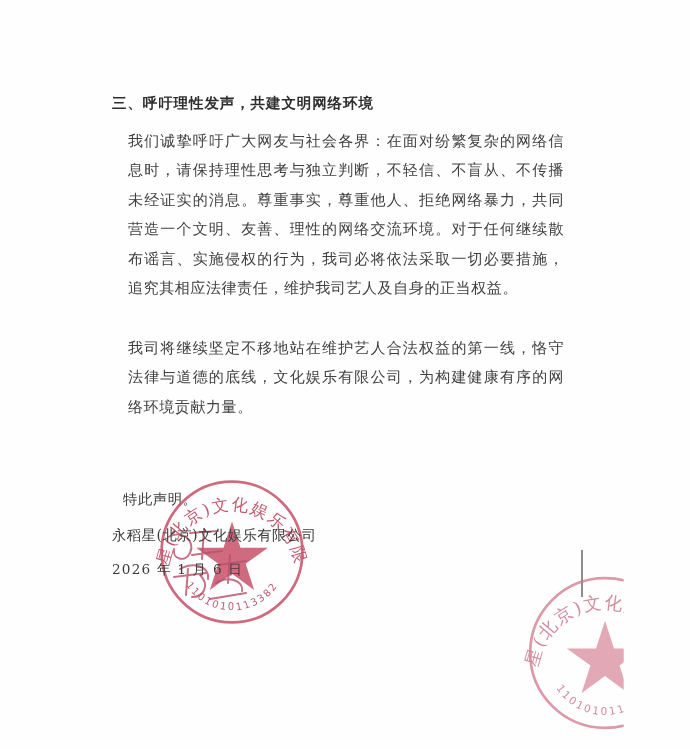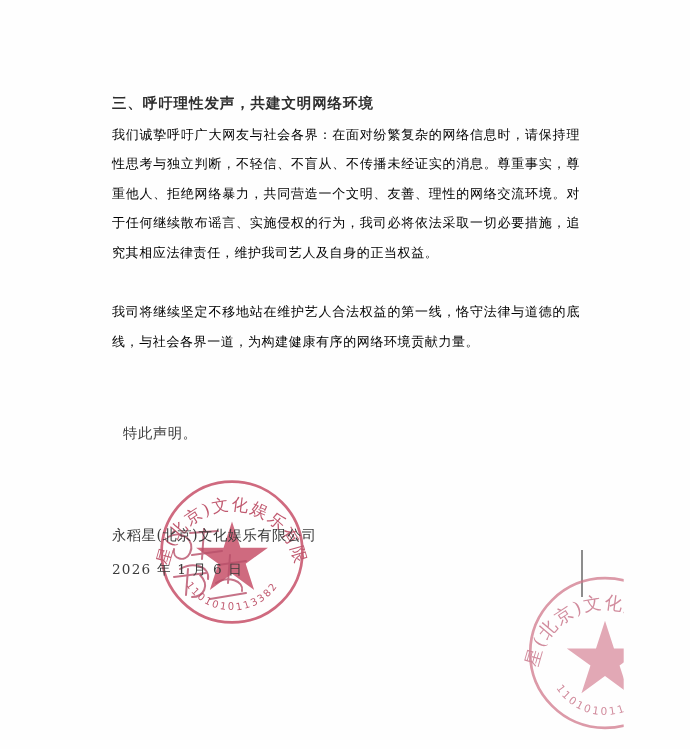--- a/index.html
+++ b/index.html
@@ -33,25 +33,25 @@
   .heading {
     font-size: 14.5px;
     line-height: 1.0;
     letter-spacing: 0.9px;
     color: #2e2e2e;
     margin: 0 0 9px 0;
     white-space: nowrap;
   }
 
   .para {
-    font-size: 13px;
+    font-size: 15px;
     line-height: 29.5px;
     letter-spacing: 0.6px;
-    color: #000000;
-    margin: 0;
+    color: #404040;
+    margin: 16px;
     text-align: justify;
     text-justify: inter-character;
     text-align-last: left;
   }
 
   .para.p1 { margin-bottom: 30px; }
   .para.p2 { margin-bottom: 30px; }
 
   .spacer-lg { height: 22px; }
 
@@ -136,21 +136,21 @@
 <body>
 
 <div class="page">
 
   <div class="doc">
 
     <h3 class="heading">三、呼吁理性发声，共建文明网络环境</h3>
 
     <p class="para p1">我们诚挚呼吁广大网友与社会各界：在面对纷繁复杂的网络信息时，请保持理性思考与独立判断，不轻信、不盲从、不传播未经证实的消息。尊重事实，尊重他人、拒绝网络暴力，共同营造一个文明、友善、理性的网络交流环境。对于任何继续散布谣言、实施侵权的行为，我司必将依法采取一切必要措施，追究其相应法律责任，维护我司艺人及自身的正当权益。</p>
 
-    <p class="para p2">我司将继续坚定不移地站在维护艺人合法权益的第一线，恪守法律与道德的底线，与社会各界一道，为构建健康有序的网络环境贡献力量。</p>
+    <p class="para p2">我司将继续坚定不移地站在维护艺人合法权益的第一线，恪守法律与道德的底线，文化娱乐有限公司，为构建健康有序的网络环境贡献力量。</p>
 
     <div class="spacer-lg"></div>
 
     <p class="closing">特此声明。</p>
   </div>
 
   <div class="seal seal-main">
     <svg viewBox="0 0 200 200" xmlns="http://www.w3.org/2000/svg">
       <defs>
         <path id="arcTop" d="M 22,110 A 80,80 0 0 1 178,110" fill="none"></path>

